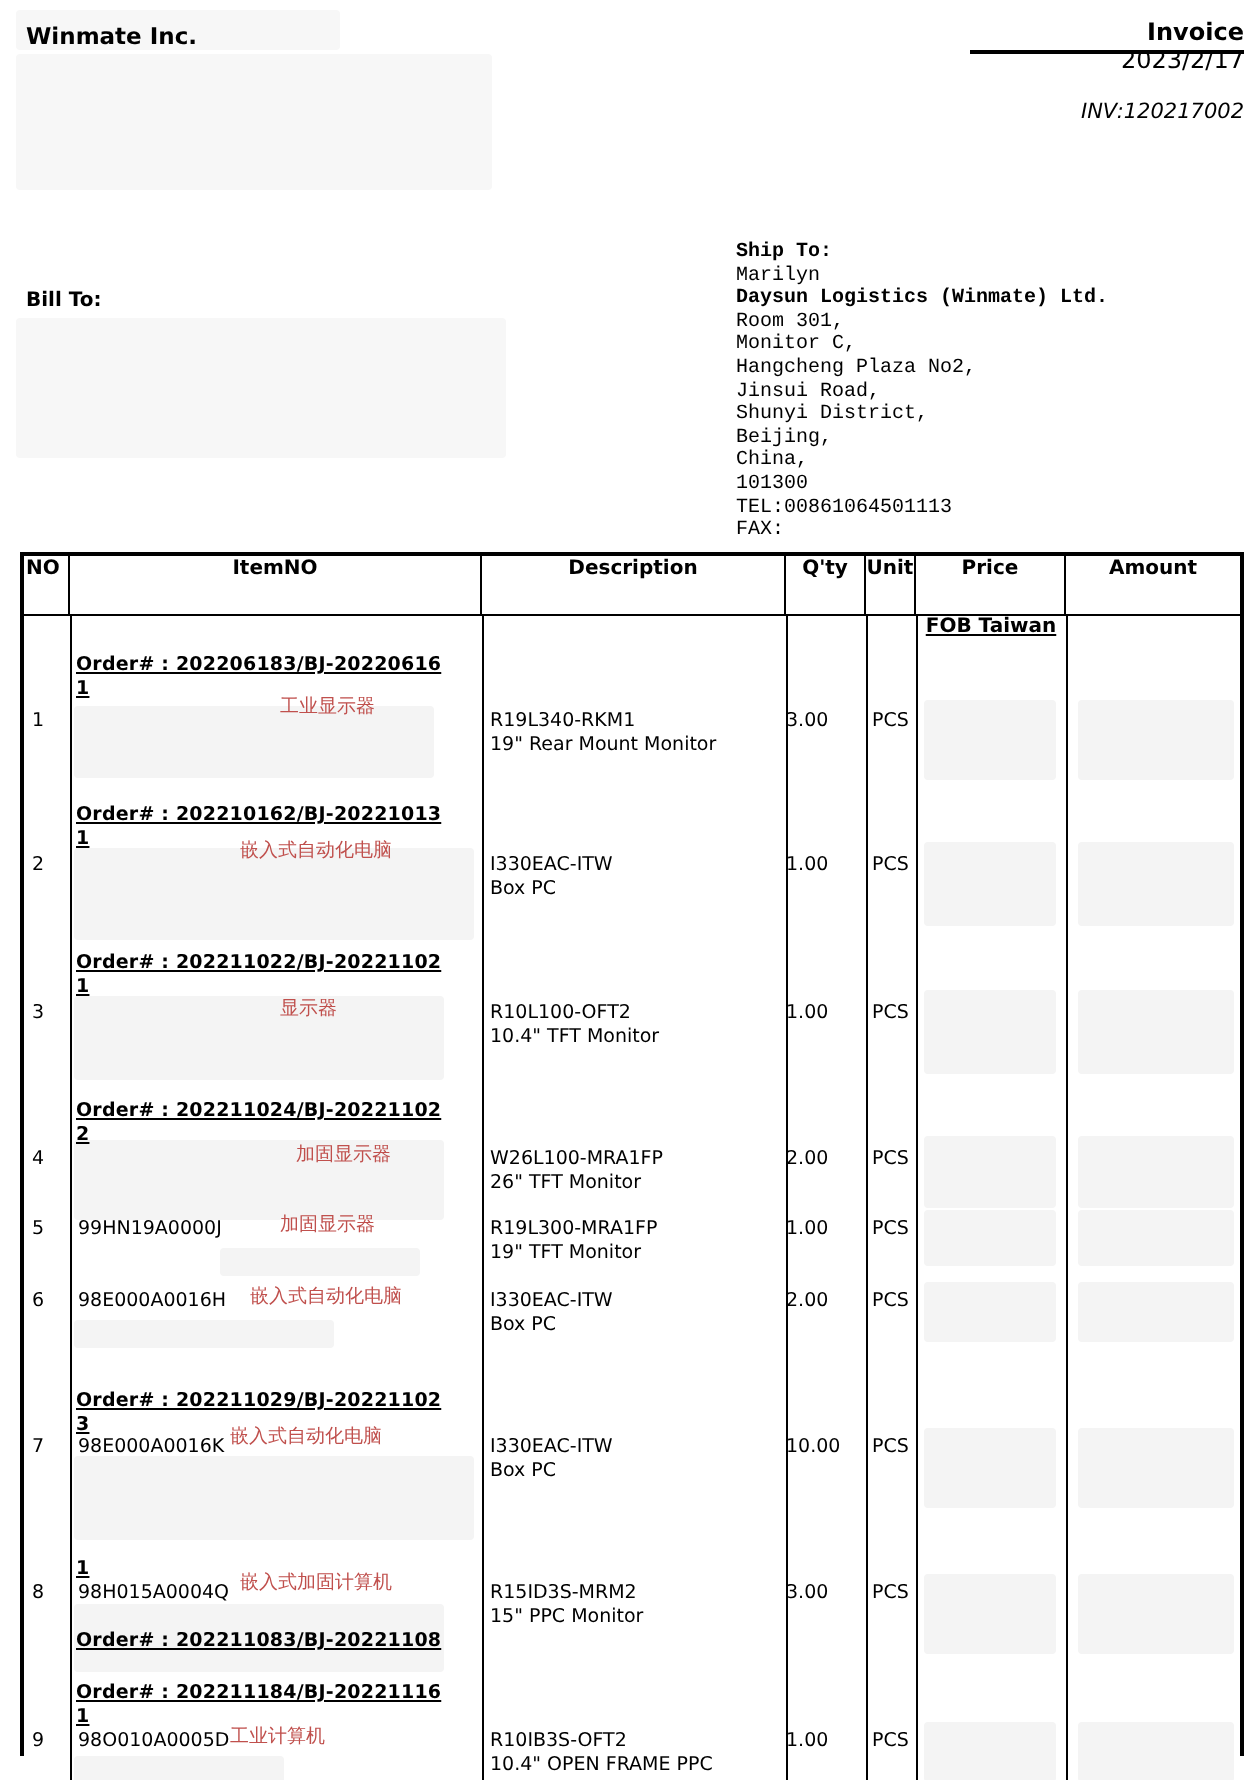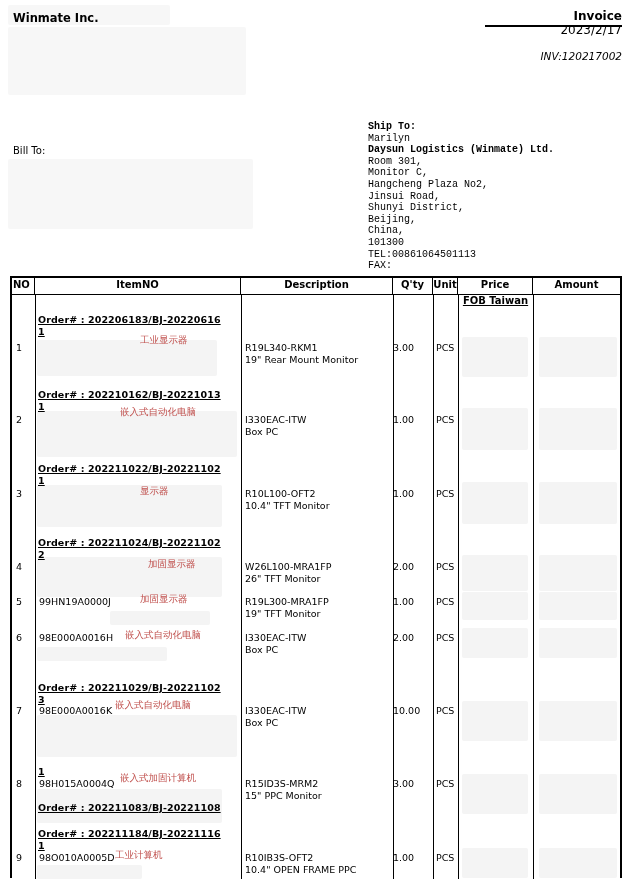--- a/index.html
+++ b/index.html
@@ -12,30 +12,30 @@
   .abs { position:absolute; }
   .redact { position:absolute; background:#f4f4f4; border-radius:2px; }
   .redact.light { background:#f7f7f7; }
 
   .company { left:13px; top:11px; font-size:11.5px; font-weight:bold; z-index:2; }
   .inv-title-wrap { right:3px; top:5px; width:137px; text-align:right;
     border-bottom:2px solid #000; padding-bottom:1px; }
   .inv-title { font-size:12px; font-weight:bold; }
   .inv-date { right:3px; top:23px; font-size:12px; }
   .inv-no { right:3px; top:50px; font-size:10.5px;font-style:italic; }
-  .billto { left:13px; top:145px; font-size:10px; font-weight:normal; }
+  .billto { left:13px; top:145px; font-size:10px; font-weight:bold; }
 
   .shipto { left:368px; top:121px; font-size:10px; line-height:11.6px;font-family:Liberation Mono, monospace; }
   .shipto .b { font-weight:bold; }
 
   
   .invtable { position:absolute; left:10px; top:276px; width:612px; height:602px;
     border:2px solid #000; border-bottom:none; }
   .thead { display:grid; grid-template-columns:23px 206px 152px 40px 25px 75px 87px;
-    height:17px; border-bottom:1.5px solid #000; font-size:10px; font-weight:bold; }
+    height:30px; border-bottom:1.5px solid #000; font-size:10px; font-weight:bold; }
   .thead .th { line-height:13px; text-align:center; border-right:1px solid #000; overflow:hidden; }
   .thead .th:last-child { border-right:none; }
   .thead .th.no { text-align:left; padding-left:1px; }
 
   .tbody { position:relative; width:100%; height:584px; font-size:9.5px; }
   .vline { position:absolute; top:0; width:1px; height:100%; background:#000; }
 
   .fob { left:446px; top:0; width:75px; text-align:center; font-weight:bold;
     font-size:10px; text-decoration:underline; }
   .orderline { left:26px; width:202px; font-weight:bold; font-size:9.5px;

